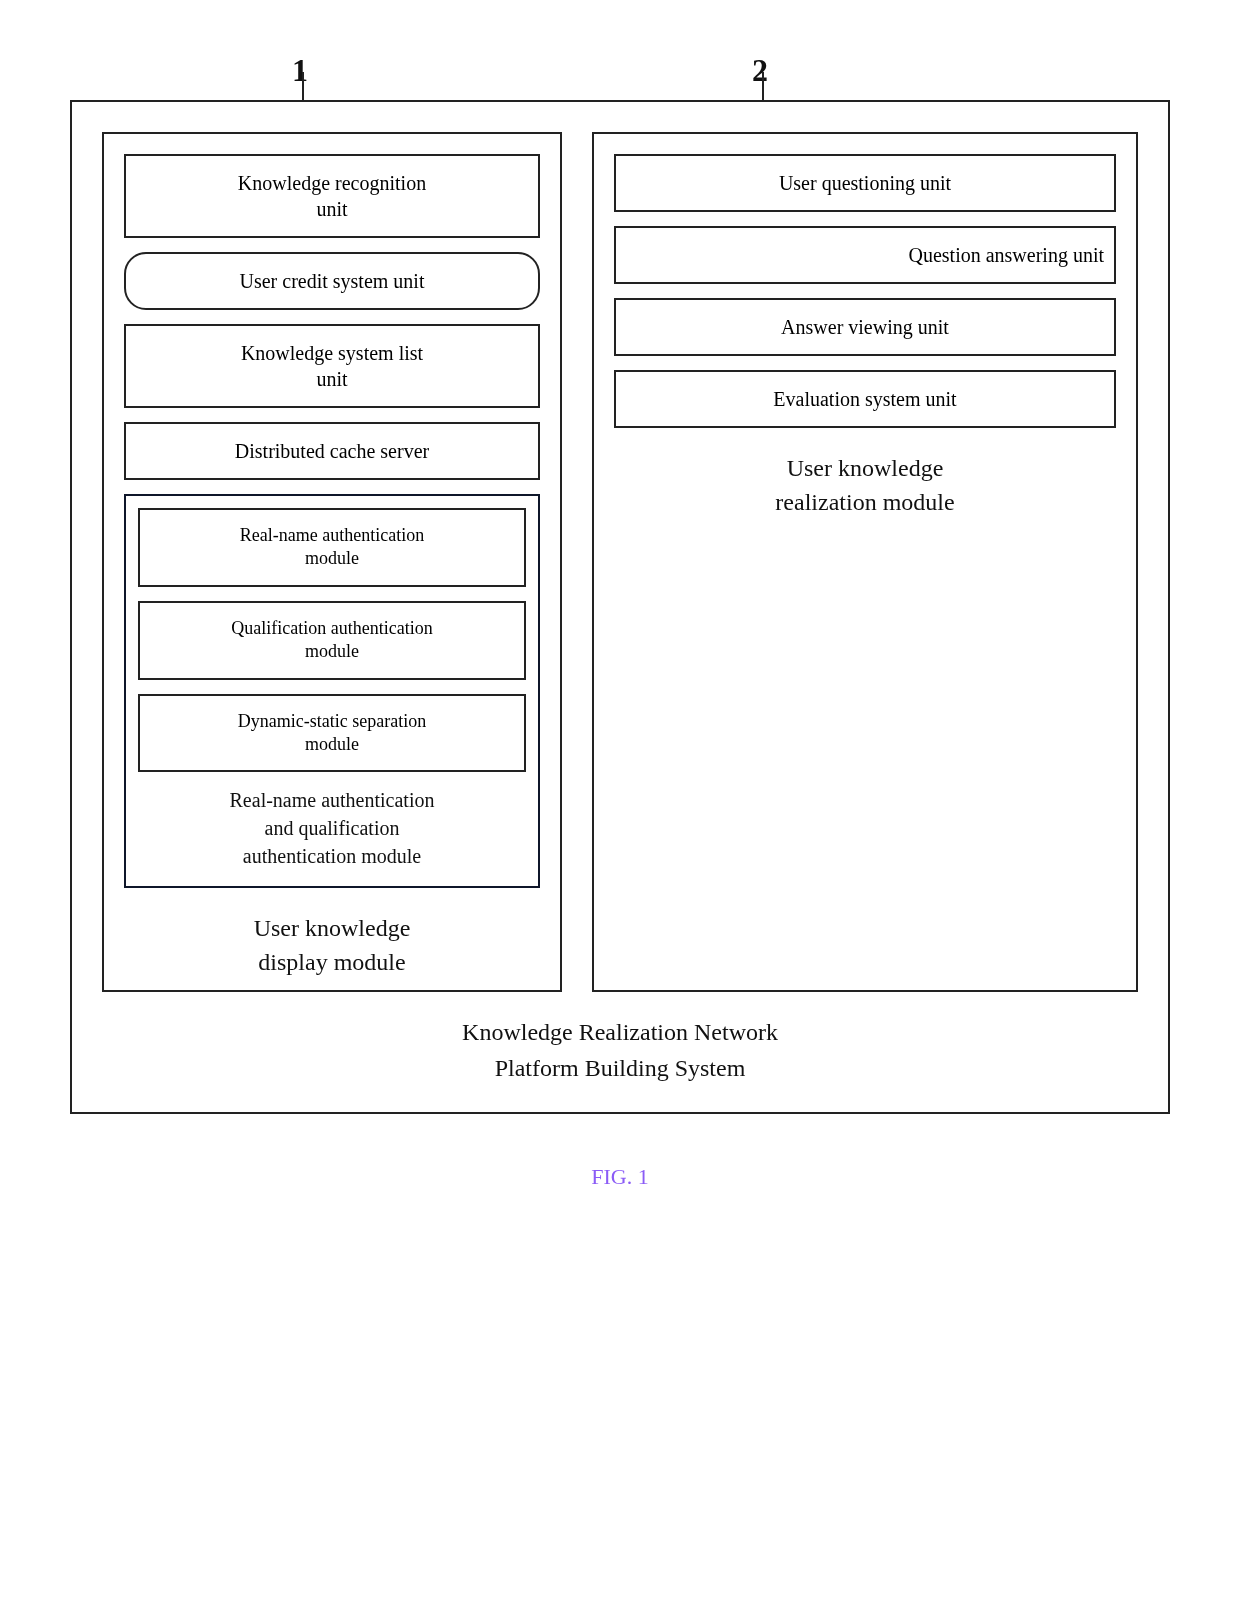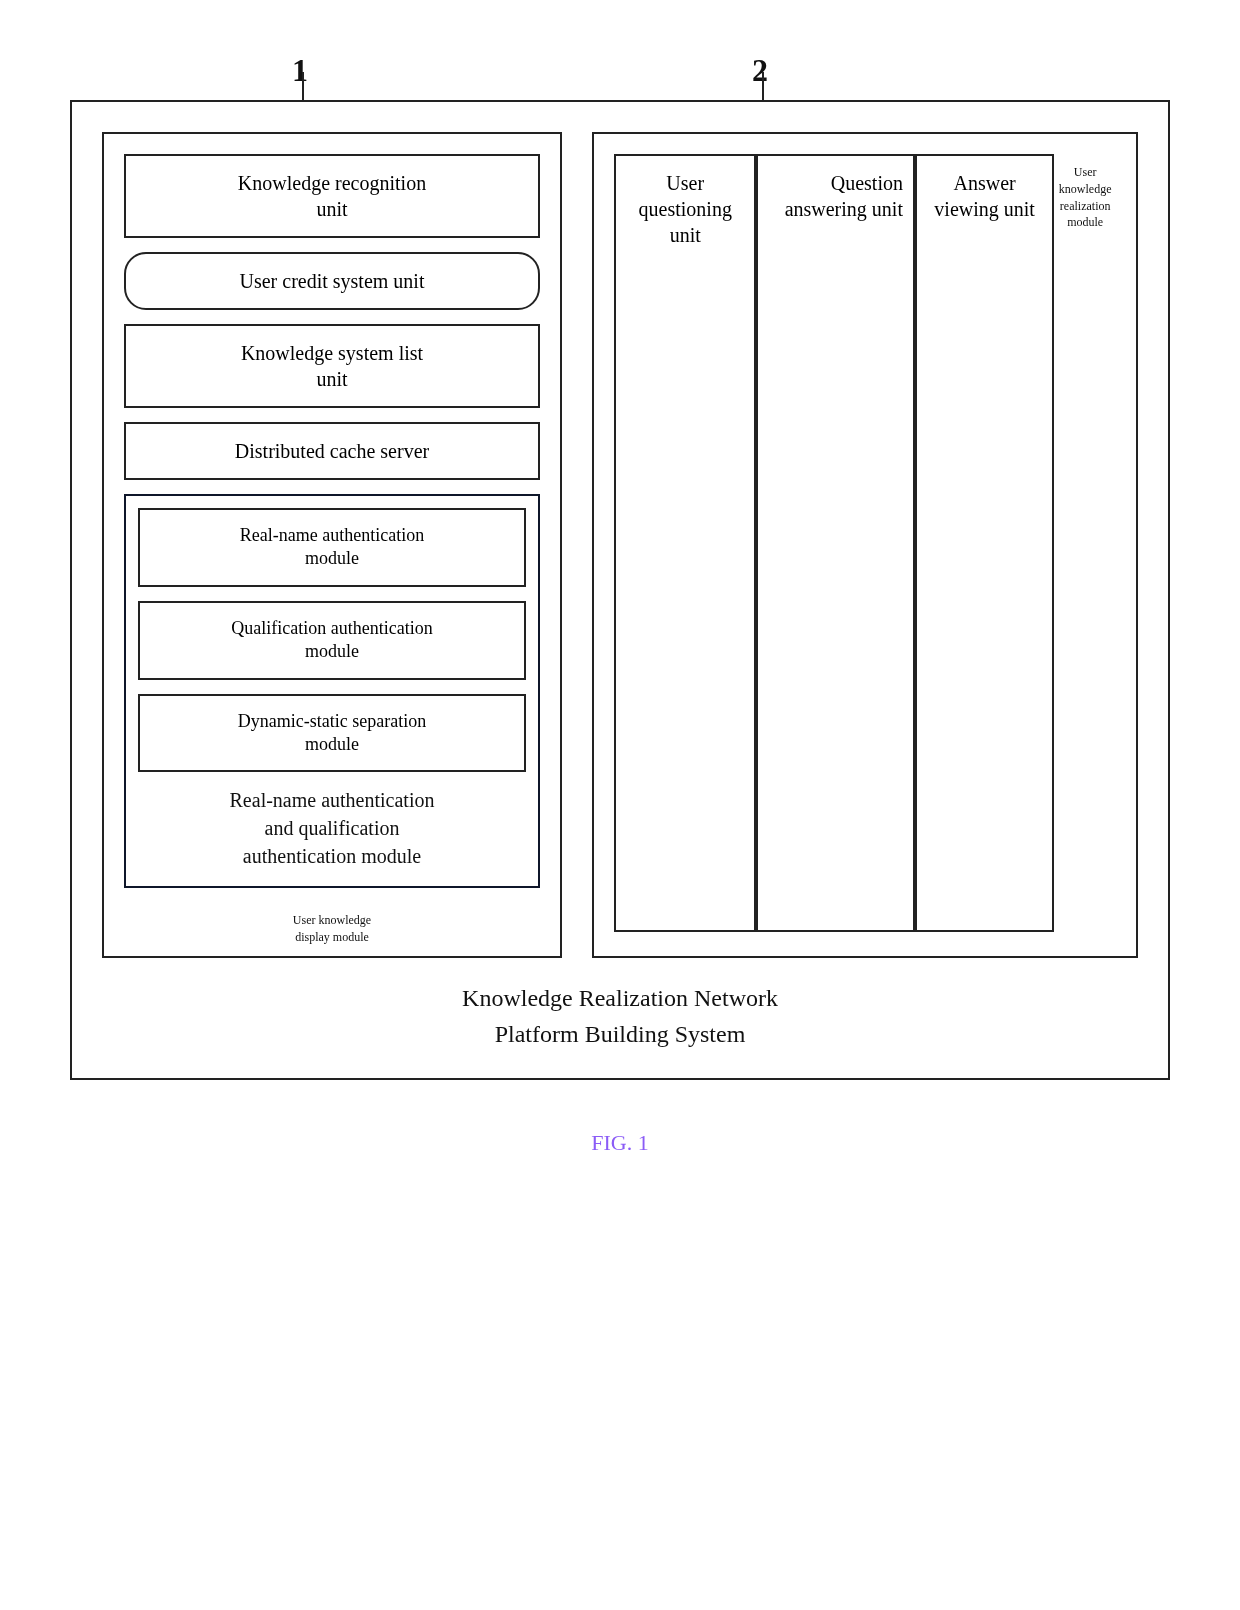--- a/index.html
+++ b/index.html
@@ -62,21 +62,21 @@
       flex-direction: column;
       gap: 0;
       position: relative;
     }
 
     .right-col {
       border: 2px solid #222;
       flex: 1;
       padding: 20px 20px 10px 20px;
       display: flex;
-      flex-direction: row;
+      flex-direction: column;
       gap: 0;
       position: relative;
     }
 
     .unit-box {
       border: 2px solid #222;
       padding: 14px 10px;
       text-align: center;
       font-size: 20px;
       line-height: 1.3;
@@ -98,21 +98,21 @@
       text-align: center;
       font-size: 20px;
       line-height: 1.4;
       margin-top: 8px;
       margin-bottom: 6px;
       color: #111;
     }
 
     .col-module-label {
       text-align: center;
-      font-size: 12px;
+      font-size: 24px;
       line-height: 1.4;
       margin-top: 10px;
       color: #111;
     }
 
     .system-label {
       text-align: center;
       font-size: 24px;
       margin-top: 22px;
       margin-bottom: 6px;
@@ -167,20 +167,21 @@
     </div>
 
     <div class="right-col">
 
       <div class="unit-box" style="white-space: pre-line;">User questioning unit</div>
 
       <div class="unit-box" style="white-space: pre-line; text-align: right;">Question answering unit</div>
 
       <div class="unit-box" style="white-space: pre-line;">Answer viewing unit</div>
 
+      <div class="unit-box" style="white-space: pre-line;">Evaluation system unit</div>
 
 
       <div class="col-module-label" style="white-space: pre-line;">User knowledge
 realization module</div>
     </div>
 
   </div>
 
   <div class="system-label" style="white-space: pre-line;">Knowledge Realization Network
 Platform Building System</div>

